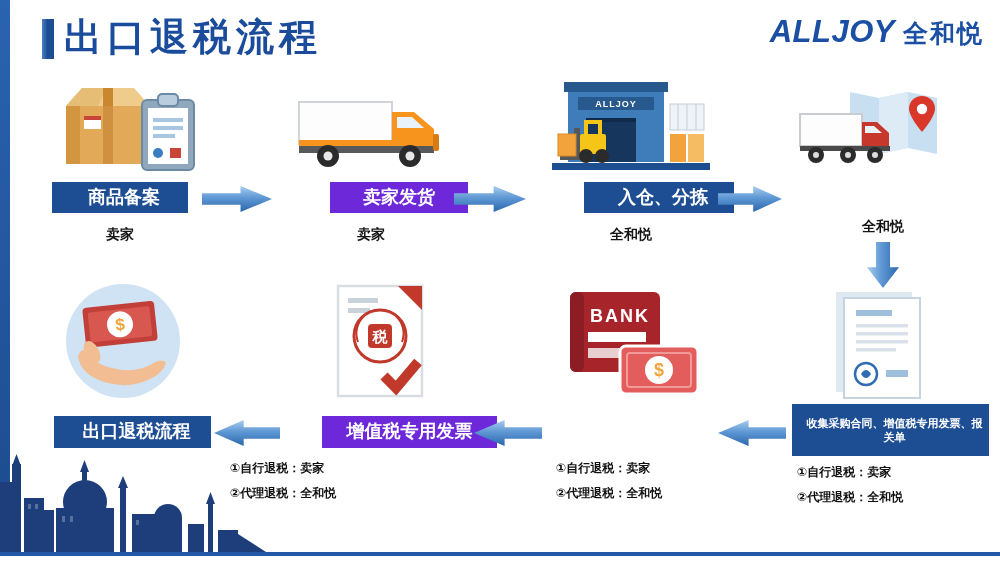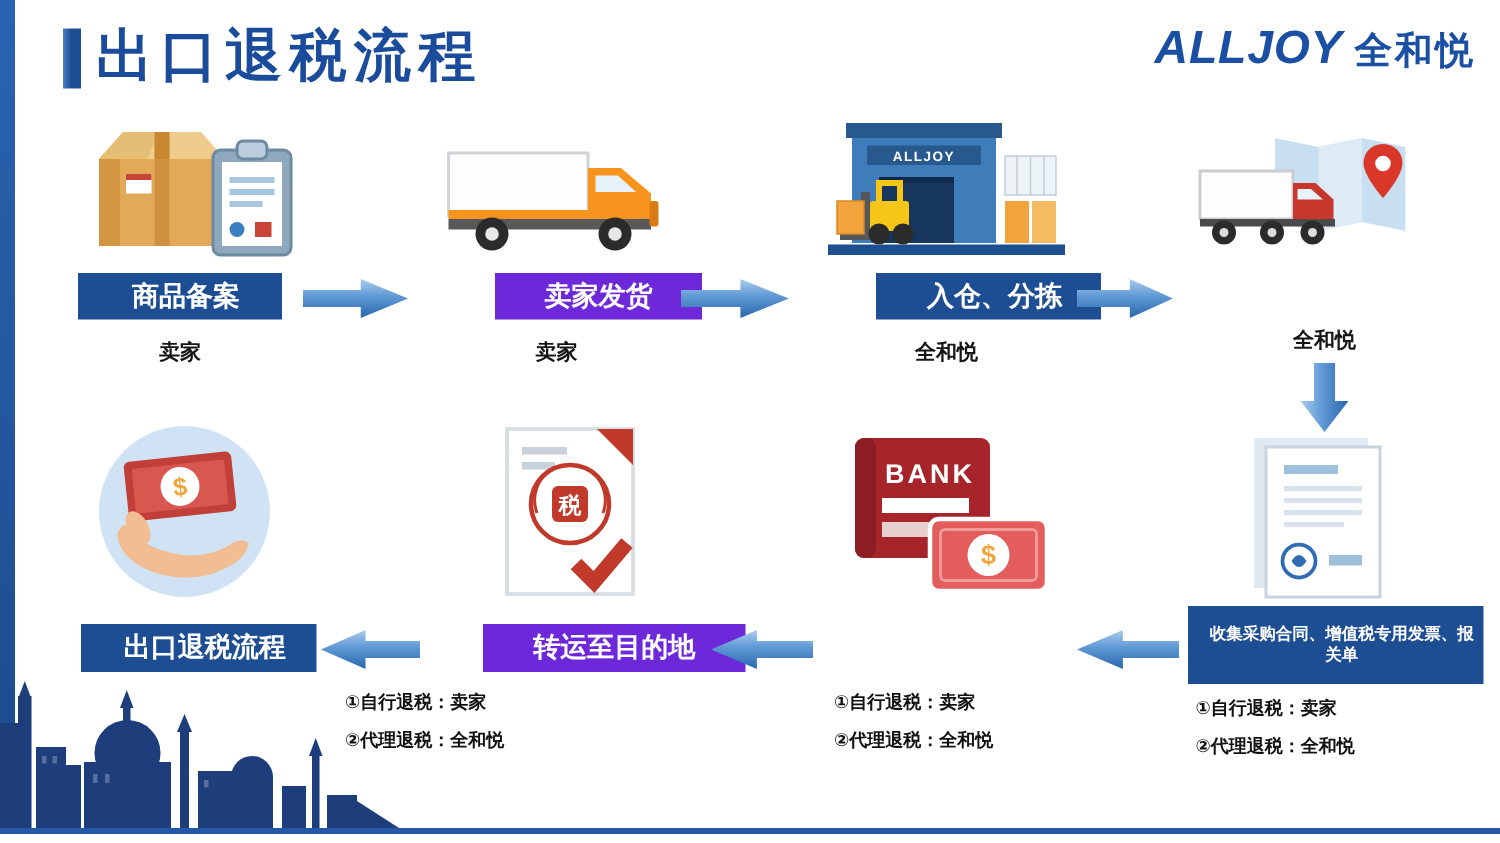--- a/index.html
+++ b/index.html
@@ -187,21 +187,21 @@
     <rect x="24" y="36" width="52" height="3.5" fill="#d9e2ec"></rect>
     <rect x="24" y="44" width="52" height="3.5" fill="#d9e2ec"></rect>
     <rect x="24" y="52" width="52" height="3.5" fill="#d9e2ec"></rect>
     <rect x="24" y="60" width="40" height="3.5" fill="#d9e2ec"></rect>
     <circle cx="34" cy="86" r="11" fill="none" stroke="#2f6cb3" stroke-width="2.5"></circle>
     <path d="M29,86 q5,-8 10,0 q-5,8 -10,0" fill="#2f6cb3"></path>
     <rect x="54" y="82" width="22" height="7" fill="#9fc0dd"></rect>
   </svg>
 
   <div class="step-label dark small" style="left:792px;top:404px;width:197px;height:52px">收集采购合同、增值税专用发票、报关单</div>
-  <div class="step-label light" style="left:294px;top:416px;width:175px;height:32px">转运至目的地</div>
+  <div class="step-label light" style="left:294px;top:416px;width:175px;height:32px">增值税专用发票</div>
   <div class="step-label dark" style="left:54px;top:416px;width:157px;height:32px">出口退税流程</div>
 
   <div class="notes" style="left:797px;top:460px">
     <div>①自行退税：卖家</div>
     <div>②代理退税：全和悦</div>
   </div>
   <div class="notes" style="left:556px;top:456px">
     <div>①自行退税：卖家</div>
     <div>②代理退税：全和悦</div>
   </div>

